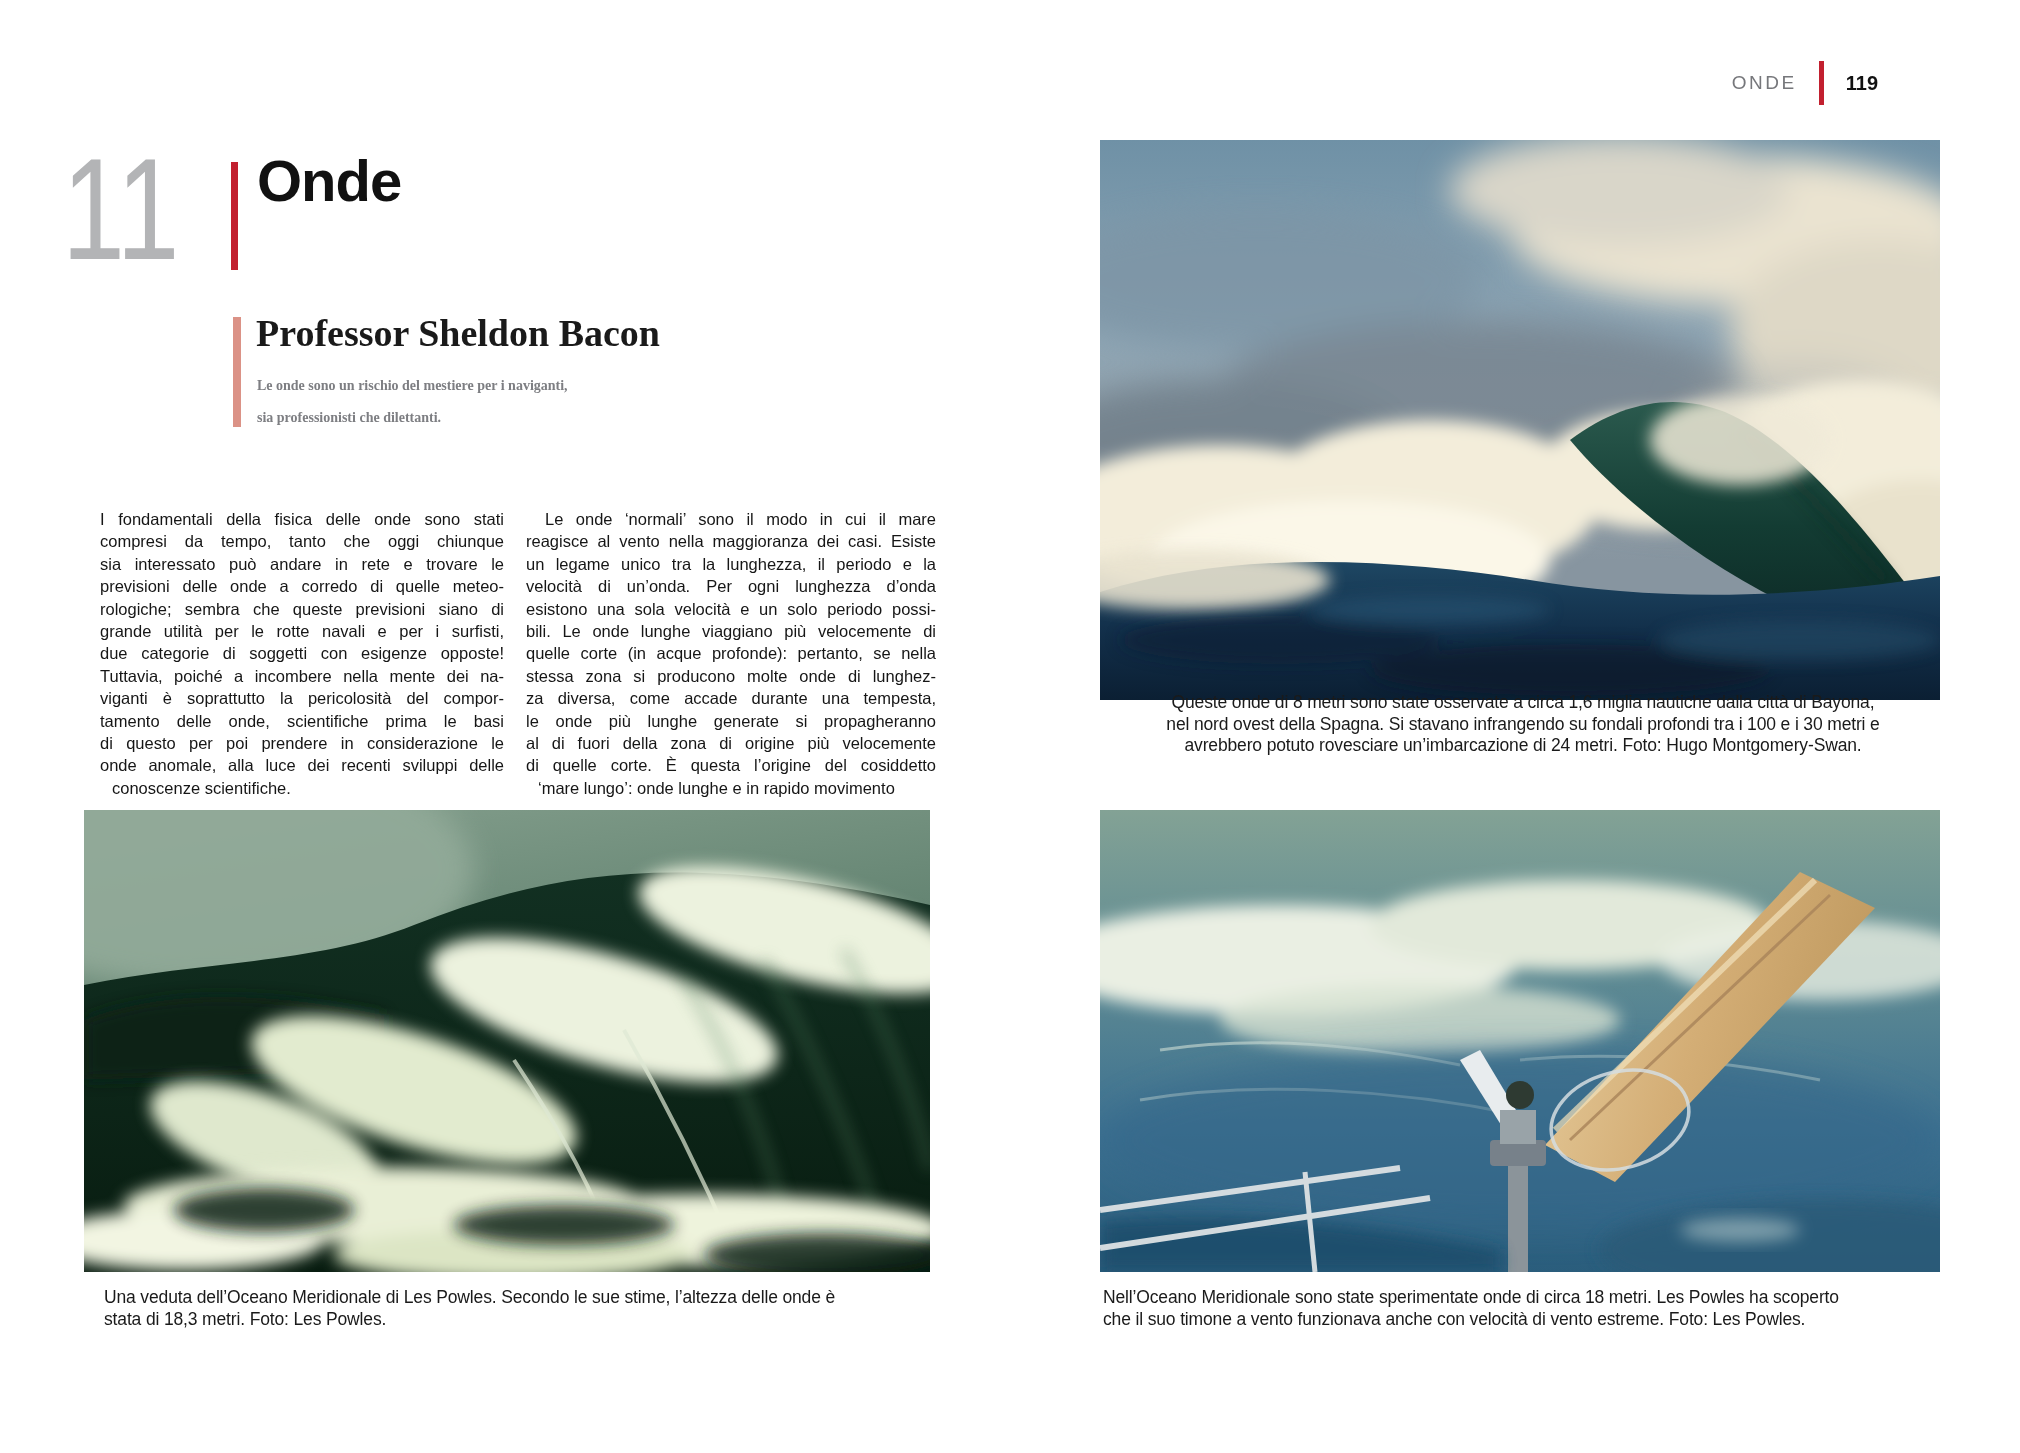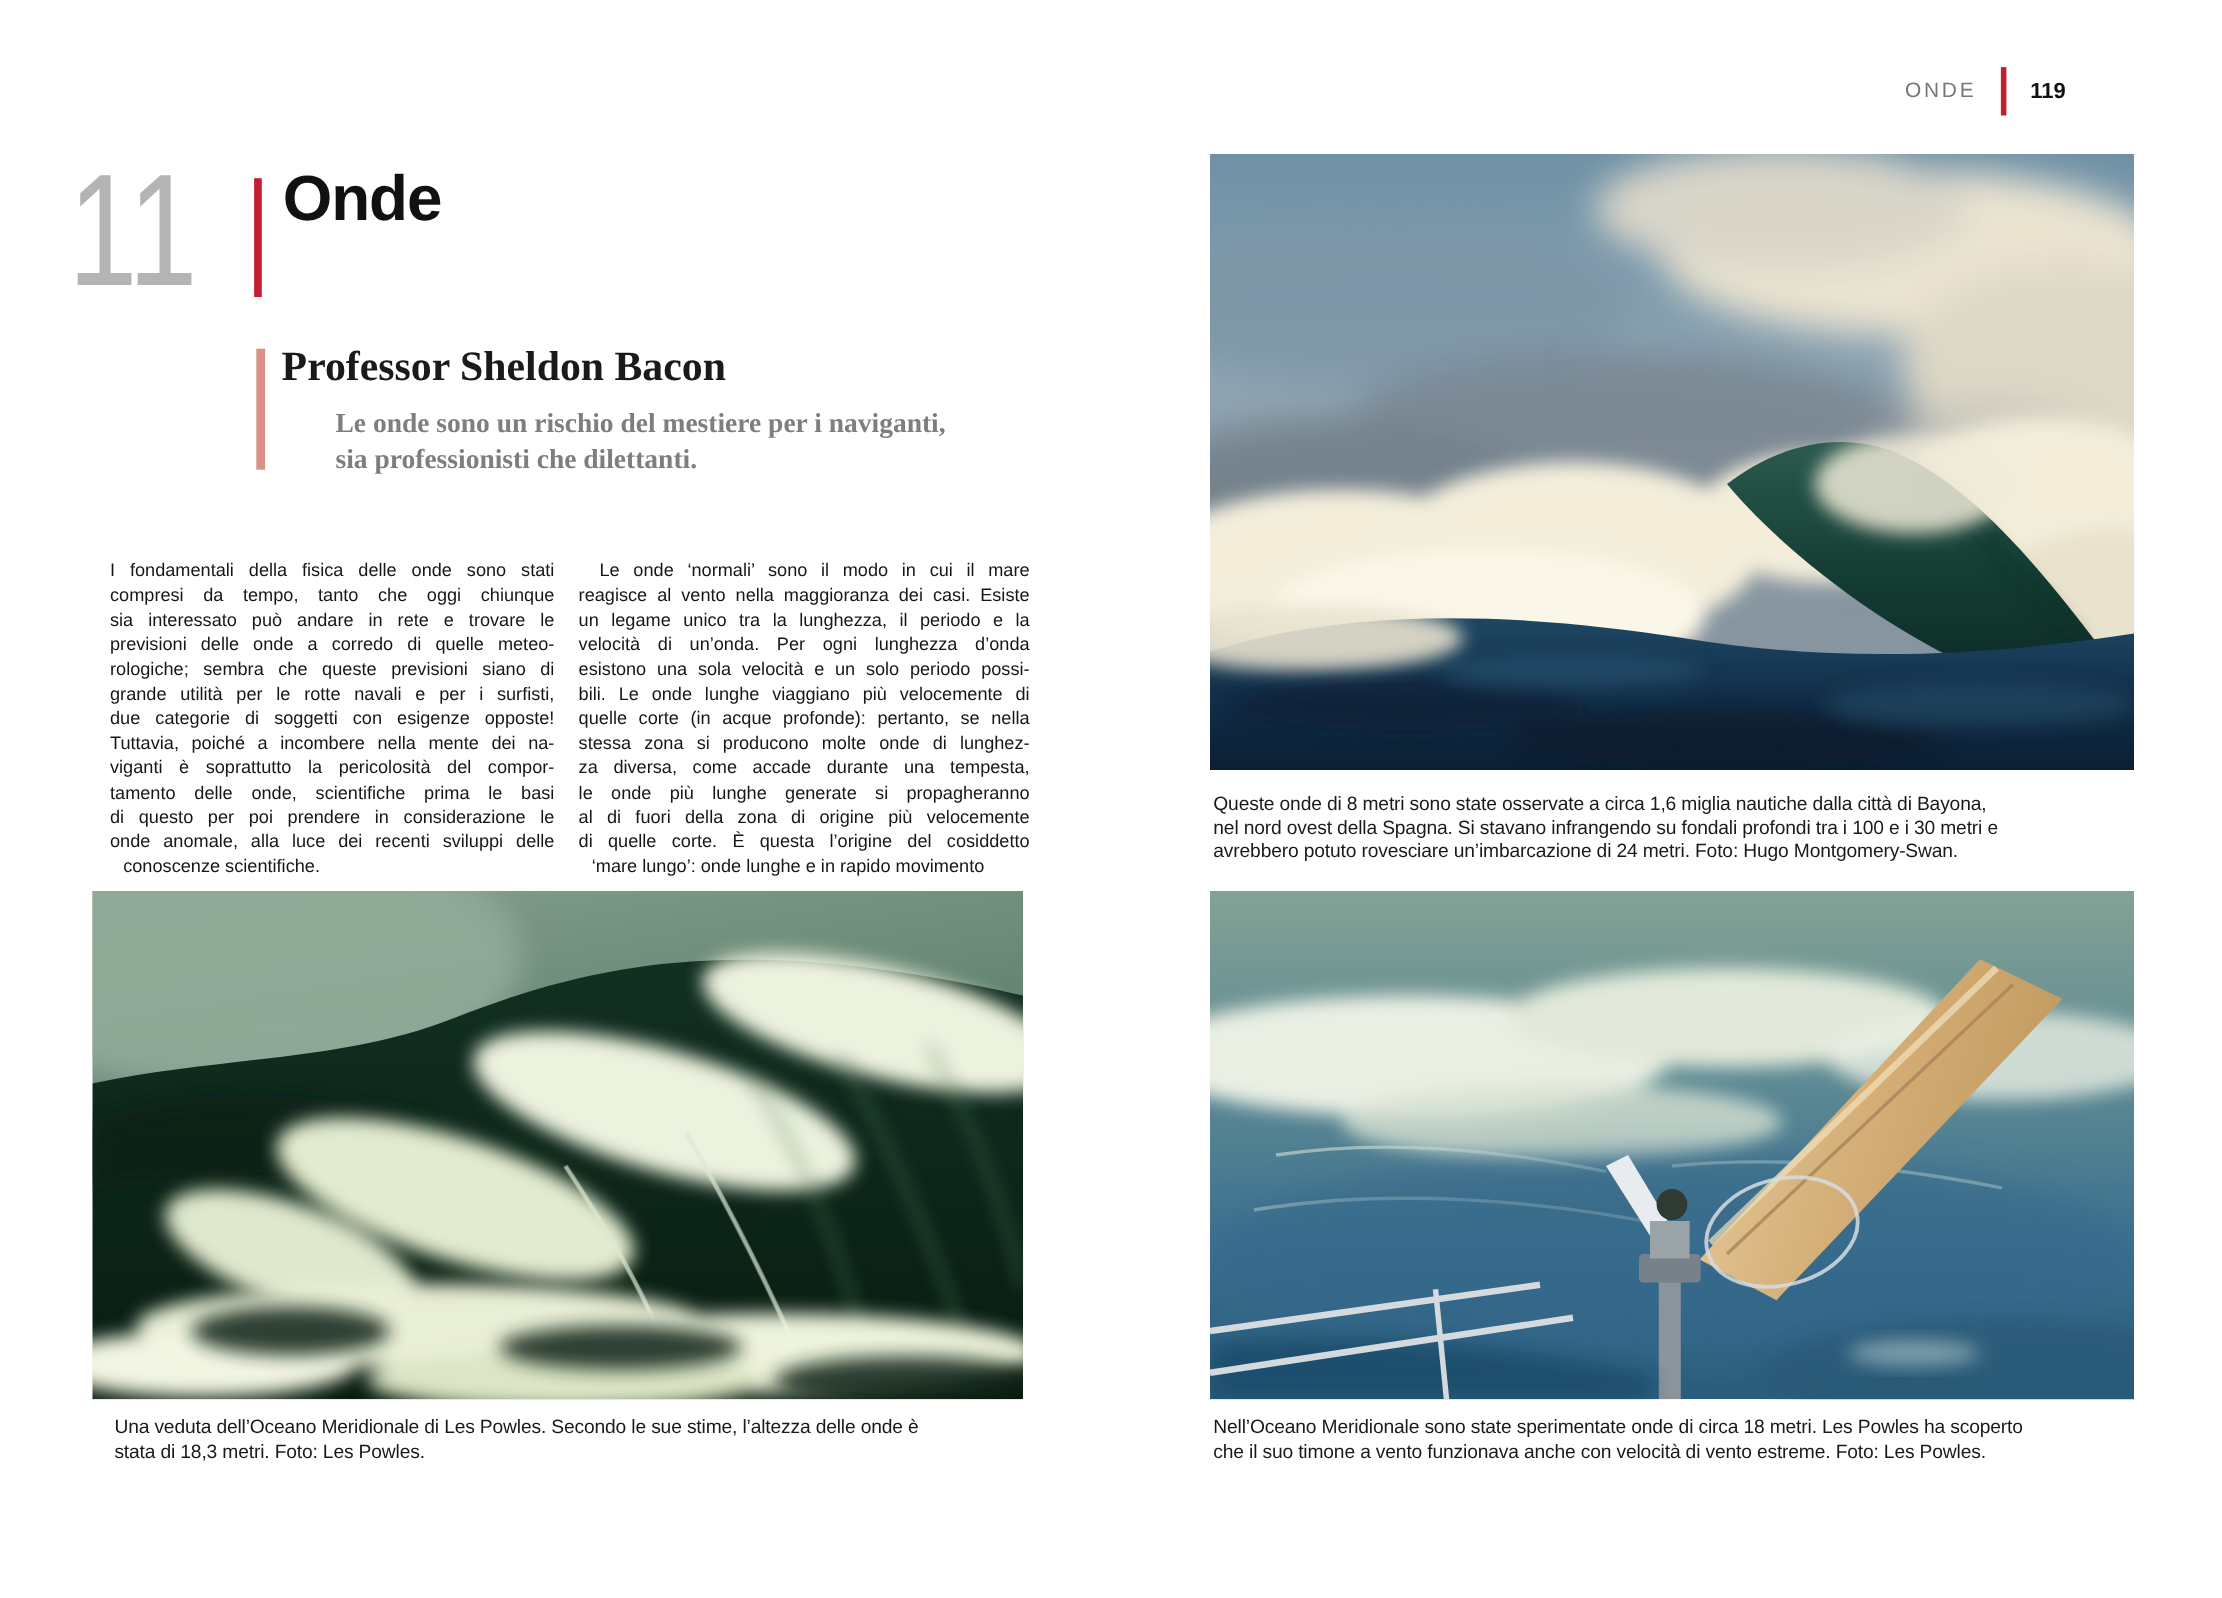--- a/index.html
+++ b/index.html
@@ -30,44 +30,43 @@
     font-size:58px;line-height:1.05;font-weight:700;color:#111;letter-spacing:-1px;
   }
   
   .author-bar{position:absolute;left:233px;top:317px;width:8px;height:110px;background:#db9286;}
   .author-name{
     position:absolute;left:256px;top:311px;margin:0;
     font-family:"Liberation Serif",serif;font-size:38px;font-weight:700;color:#1a1a1a;
   }
   .lede{
     position:absolute;left:257px;top:370px;
-    font-family:"Liberation Serif",serif;font-size:25px;font-weight:700;color:#7d7e82;
+    font-family:"Liberation Serif",serif;font-size:14px;font-weight:700;color:#7d7e82;
     line-height:32px;
-    margin-left:48px;
   }
   .lede .tline{white-space:nowrap;}
   
   .textcol{position:absolute;top:508px;font-size:16.5px;line-height:22.4px;color:#161616;}
   .textcol .tline{text-align:justify;text-align-last:justify;white-space:nowrap;}
   .textcol .tline:last-child{text-align-last:left;margin-left:12px;}
   .col1{left:100px;width:404px;}
   .col2{left:526px;width:410px;}
   .col2 .tline:first-child{padding-left:19px;}
   
   .figure{position:absolute;}
   .fig-tr{left:1100px;top:140px;width:840px;height:560px;}
   .fig-bl{left:84px;top:810px;width:846px;height:462px;}
   .fig-br{left:1100px;top:810px;width:840px;height:462px;}
   .figure svg{display:block;width:100%;height:100%;}
   .caption{
     position:absolute;font-size:17.5px;line-height:21.5px;color:#1a1a1a;
     letter-spacing:-0.15px;
   }
   .caption .tline{white-space:nowrap;}
-  .cap-tr{left:1103px;top:720px;width:840px;}
+  .cap-tr{left:1103px;top:692px;width:840px;text-align:center;}
   .cap-bl{left:104px;top:1287px;width:840px;}
   .cap-br{left:1103px;top:1287px;width:840px;}
 </style>
 </head>
 <body>
 
 <div class="page">
 
   <div class="running-header">
     <span class="rh-section">ONDE</span>

